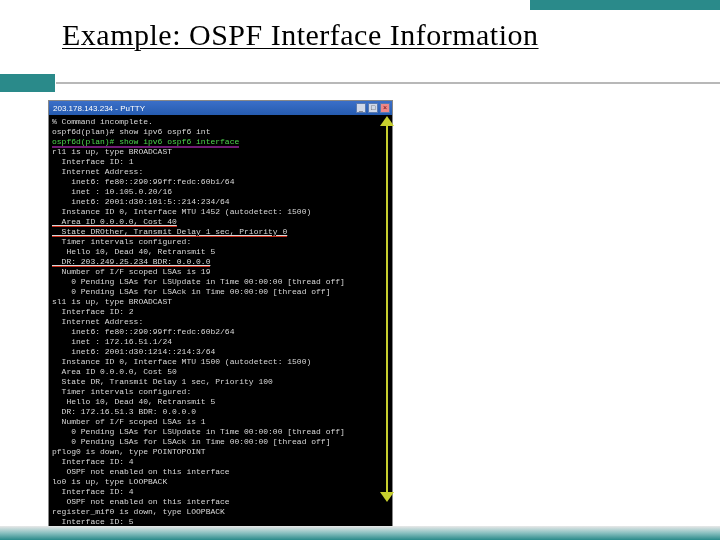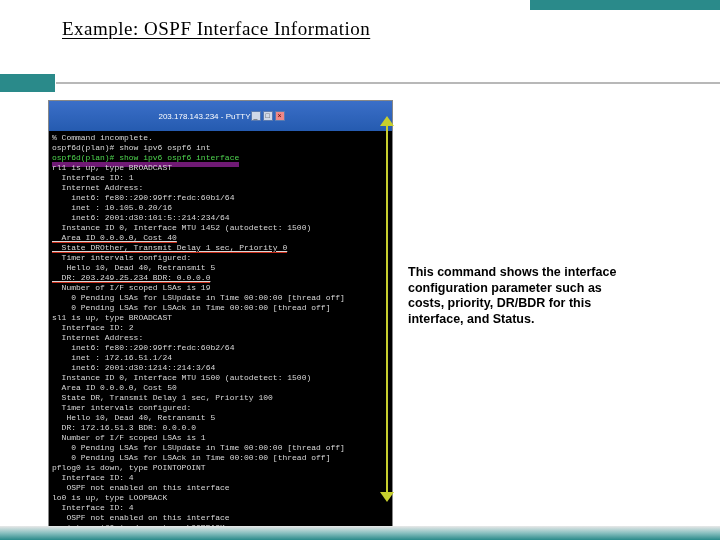--- a/index.html
+++ b/index.html
@@ -17,21 +17,21 @@
     top: 0;
     width: 190px;
     height: 10px;
     background: #2a8a8a;
   }
   .header {
     position: relative;
     padding: 18px 0 8px 62px;
   }
   .title {
-    font-size: 19px;
+    font-size: 30px;
     font-weight: normal;
     text-decoration: underline;
     text-decoration-thickness: 1px;
     text-underline-offset: 3px;
     letter-spacing: 0.5px;
   }
   .hr-block { position: absolute; top: 74px; left: 0; right: 0; }
   .accent-bar {
     position: absolute;
     left: 0; top: 0;
@@ -47,25 +47,25 @@
     position: absolute;
     top: 100px; left: 48px; right: 40px; bottom: 18px;
   }
   .terminal {
     position: absolute;
     left: 0; top: 0;
     width: 345px;
     border: 1px solid #888;
   }
   .term-titlebar {
-    height: 30px;
+    height: 14px;
     background: linear-gradient(#3b6fc8, #255bb0);
     display: flex;
     align-items: center;
-    justify-content: center;
+    justify-content: space-between;
     padding: 0 2px 0 4px;
   }
   .term-titlebar .ttl {
     color: #fff;
     font: 8px Verdana, Arial, sans-serif;
   }
   .term-btns { display: flex; gap: 2px; }
   .term-btn {
     width: 10px; height: 10px;
     background: #d0d8e8;
@@ -78,21 +78,21 @@
   .term-body {
     background: #000;
     color: #d8d8d8;
     font: 8px/10px 'Courier New', monospace;
     padding: 2px 3px 2px 3px;
     min-height: 380px;
     width: 100%;
     white-space: pre;
   }
   .tg { color: #4fd54f; }
-  .ul-red { border-bottom: 5px solid #701a75; }
+  .ul-red { border-bottom: 2px solid #701a75; }
   .ul-red2 { border-bottom: 1.5px solid #c52a17; text-decoration: underline; }
   .cursor { background: #4fd54f; display:inline-block; width:6px; height:9px; vertical-align:-1px;}
   .arrow {
     position: absolute;
     left: 338px;
     top: 24px;
     width: 2px;
     height: 370px;
     background: #c7cf2e;
   }
@@ -146,17 +146,16 @@
         <div class="term-btn close">×</div>
       </div>
     </div>
     <div class="term-body" id="term-body"><div>% Command incomplete.</div><div>ospf6d(plan)# show ipv6 ospf6 int</div><div><span class="tg ul-red">ospf6d(plan)# show ipv6 ospf6 interface</span></div><div>rl1 is up, type BROADCAST</div><div>  Interface ID: 1</div><div>  Internet Address:</div><div>    inet6: fe80::290:99ff:fedc:60b1/64</div><div>    inet : 10.105.0.20/16</div><div>    inet6: 2001:d30:101:5::214:234/64</div><div>  Instance ID 0, Interface MTU 1452 (autodetect: 1500)</div><div><span class="ul-red2">  Area ID 0.0.0.0, Cost 40</span></div><div><span class="ul-red2">  State DROther, Transmit Delay 1 sec, Priority 0</span></div><div>  Timer intervals configured:</div><div>   Hello 10, Dead 40, Retransmit 5</div><div><span class="ul-red2">  DR: 203.249.25.234 BDR: 0.0.0.0</span></div><div>  Number of I/F scoped LSAs is 19</div><div>    0 Pending LSAs for LSUpdate in Time 00:00:00 [thread off]</div><div>    0 Pending LSAs for LSAck in Time 00:00:00 [thread off]</div><div>sl1 is up, type BROADCAST</div><div>  Interface ID: 2</div><div>  Internet Address:</div><div>    inet6: fe80::290:99ff:fedc:60b2/64</div><div>    inet : 172.16.51.1/24</div><div>    inet6: 2001:d30:1214::214:3/64</div><div>  Instance ID 0, Interface MTU 1500 (autodetect: 1500)</div><div>  Area ID 0.0.0.0, Cost 50</div><div>  State DR, Transmit Delay 1 sec, Priority 100</div><div>  Timer intervals configured:</div><div>   Hello 10, Dead 40, Retransmit 5</div><div>  DR: 172.16.51.3 BDR: 0.0.0.0</div><div>  Number of I/F scoped LSAs is 1</div><div>    0 Pending LSAs for LSUpdate in Time 00:00:00 [thread off]</div><div>    0 Pending LSAs for LSAck in Time 00:00:00 [thread off]</div><div>pflog0 is down, type POINTOPOINT</div><div>  Interface ID: 4</div><div>   OSPF not enabled on this interface</div><div>lo0 is up, type LOOPBACK</div><div>  Interface ID: 4</div><div>   OSPF not enabled on this interface</div><div>register_mif0 is down, type LOOPBACK</div><div>  Interface ID: 5</div><div>   OSPF not enabled on this interface</div><div><span class="tg">ospf6d(plan)# </span><span class="cursor"></span></div></div>
   </div>
 
   <div class="arrow"></div>
   <div class="arrowhead ah-top"></div>
   <div class="arrowhead ah-bot"></div>
 
-  <div class="callout">This command shows the interface configuration parameter such as costs, priority, DR/BDR for this interface, and Status.</div>
 
 </div>
 
 <div class="footer-grad"></div>
 
 </body></html>

